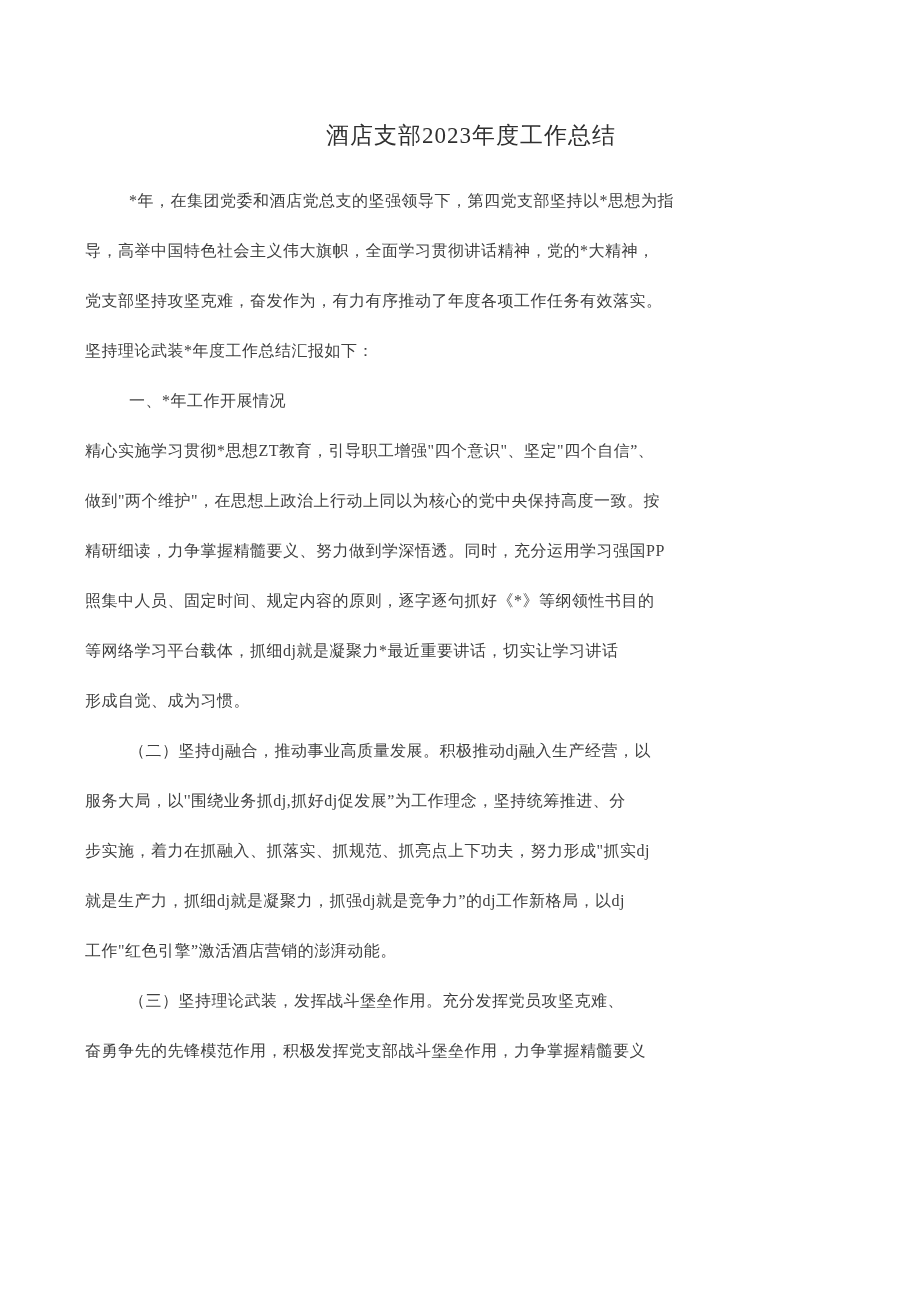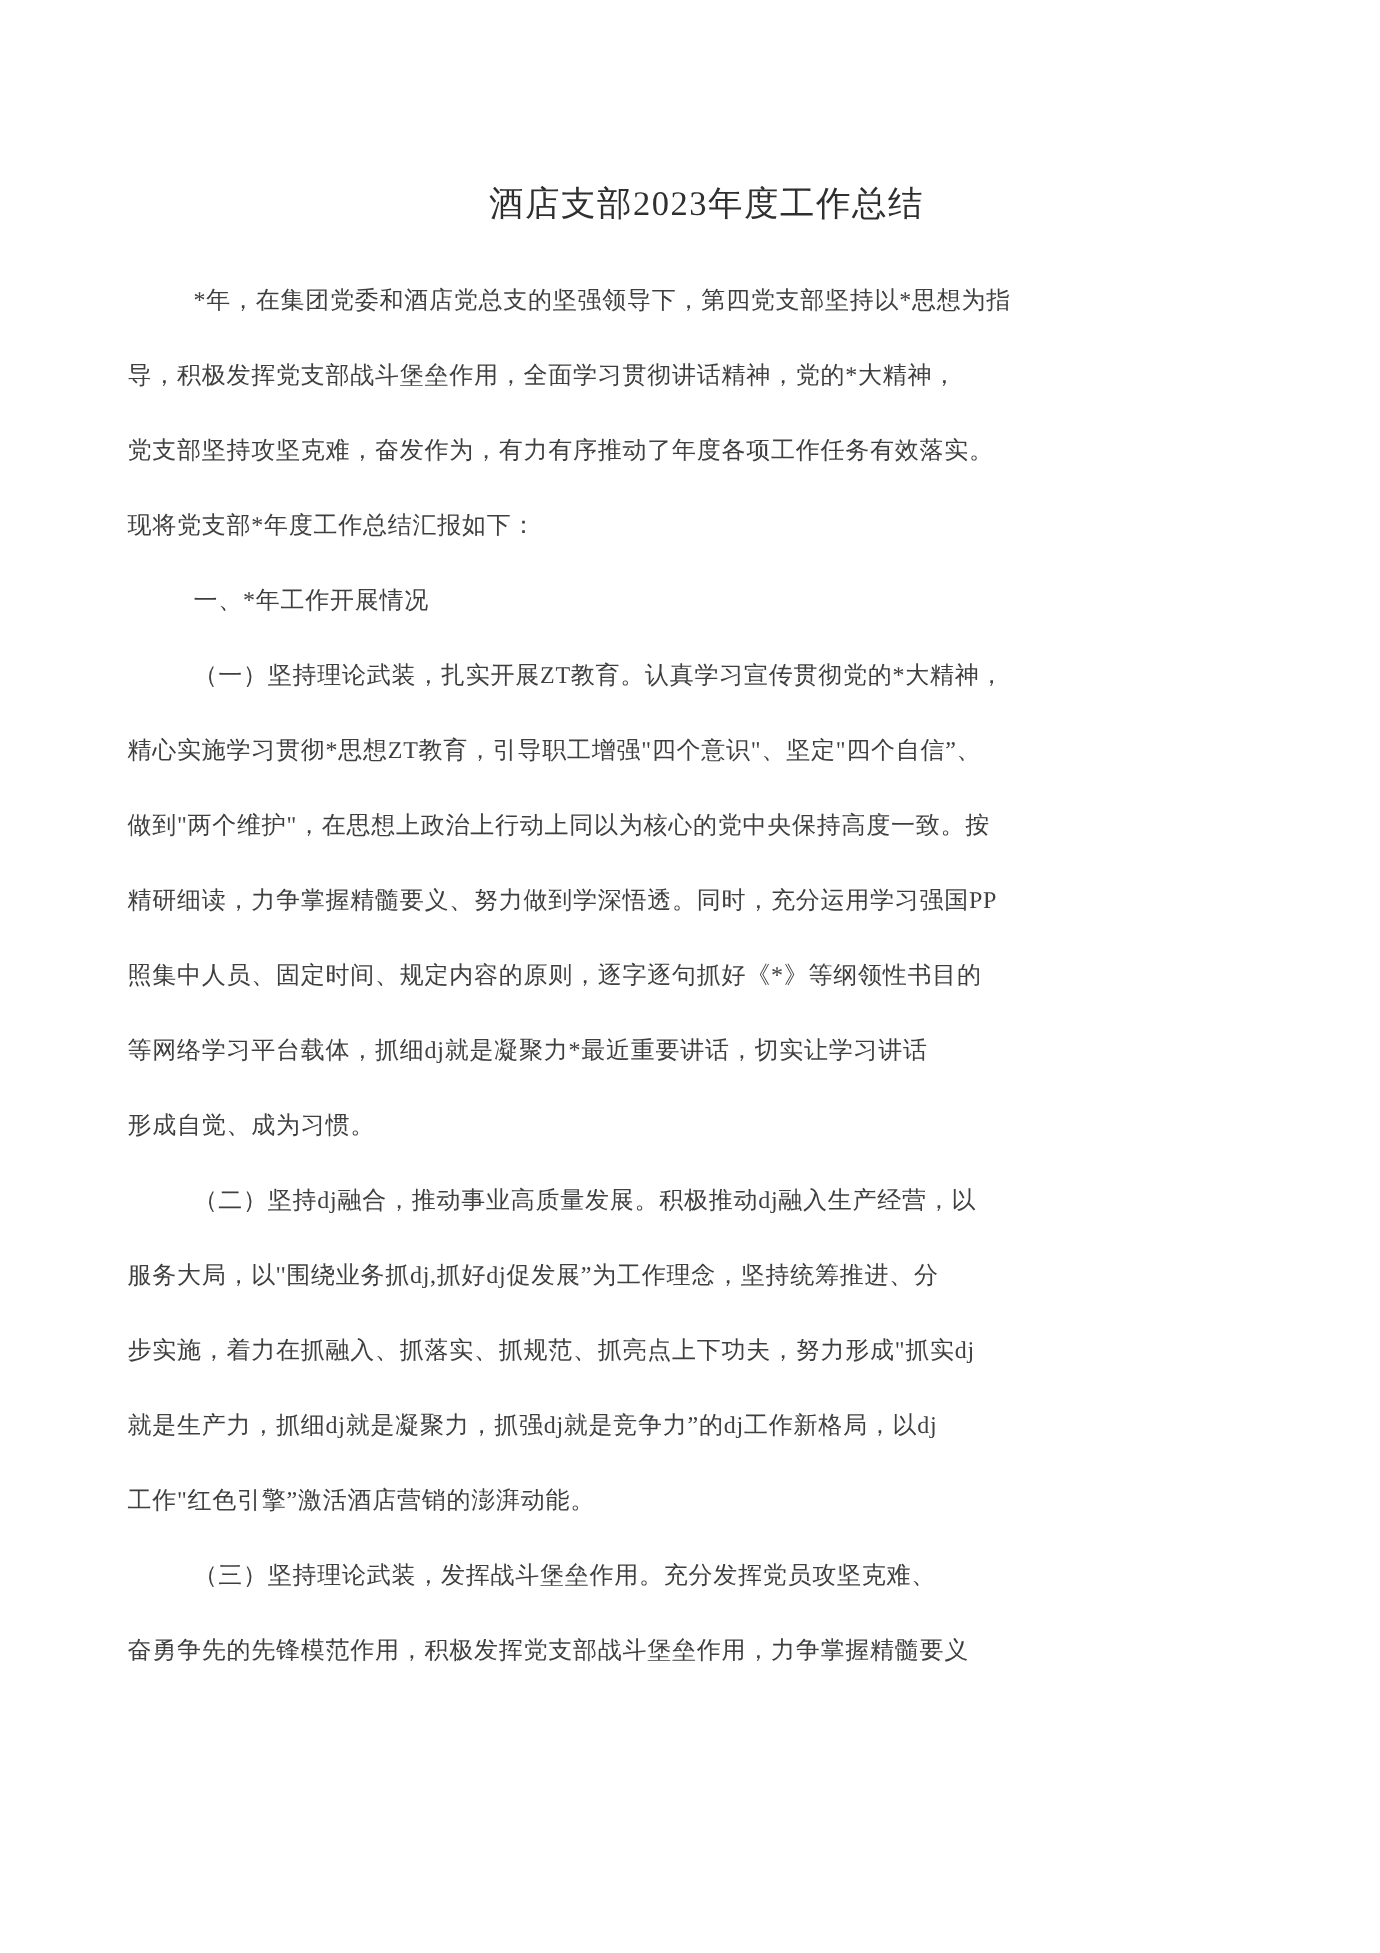--- a/index.html
+++ b/index.html
@@ -45,25 +45,24 @@
   }
 </style>
 </head>
 <body>
 
 <div class="page">
   <div class="content">
     <h1 class="doc-title">酒店支部2023年度工作总结</h1>
     <div id="body-lines">
         <div class="line indent">*年，在集团党委和酒店党总支的坚强领导下，第四党支部坚持以*思想为指</div>
-        <div class="line">导，积极发挥党支部战斗堡垒作用，全面学习贯彻讲话精神，党的*大精神，</div>
+        <div class="line">导，高举中国特色社会主义伟大旗帜，全面学习贯彻讲话精神，党的*大精神，</div>
         <div class="line">党支部坚持攻坚克难，奋发作为，有力有序推动了年度各项工作任务有效落实。</div>
-        <div class="line">现将党支部*年度工作总结汇报如下：</div>
+        <div class="line">坚持理论武装*年度工作总结汇报如下：</div>
         <div class="line indent">一、*年工作开展情况</div>
-        <div class="line indent">（一）坚持理论武装，扎实开展ZT教育。认真学习宣传贯彻党的*大精神，</div>
         <div class="line">精心实施学习贯彻*思想ZT教育，引导职工增强"四个意识"、坚定"四个自信”、</div>
         <div class="line">做到"两个维护"，在思想上政治上行动上同以为核心的党中央保持高度一致。按</div>
         <div class="line">精研细读，力争掌握精髓要义、努力做到学深悟透。同时，充分运用学习强国PP</div>
         <div class="line">照集中人员、固定时间、规定内容的原则，逐字逐句抓好《*》等纲领性书目的</div>
         <div class="line">等网络学习平台载体，抓细dj就是凝聚力*最近重要讲话，切实让学习讲话</div>
         <div class="line">形成自觉、成为习惯。</div>
         <div class="line indent">（二）坚持dj融合，推动事业高质量发展。积极推动dj融入生产经营，以</div>
         <div class="line">服务大局，以''围绕业务抓dj,抓好dj促发展”为工作理念，坚持统筹推进、分</div>
         <div class="line">步实施，着力在抓融入、抓落实、抓规范、抓亮点上下功夫，努力形成"抓实dj</div>
         <div class="line">就是生产力，抓细dj就是凝聚力，抓强dj就是竞争力”的dj工作新格局，以dj</div>

